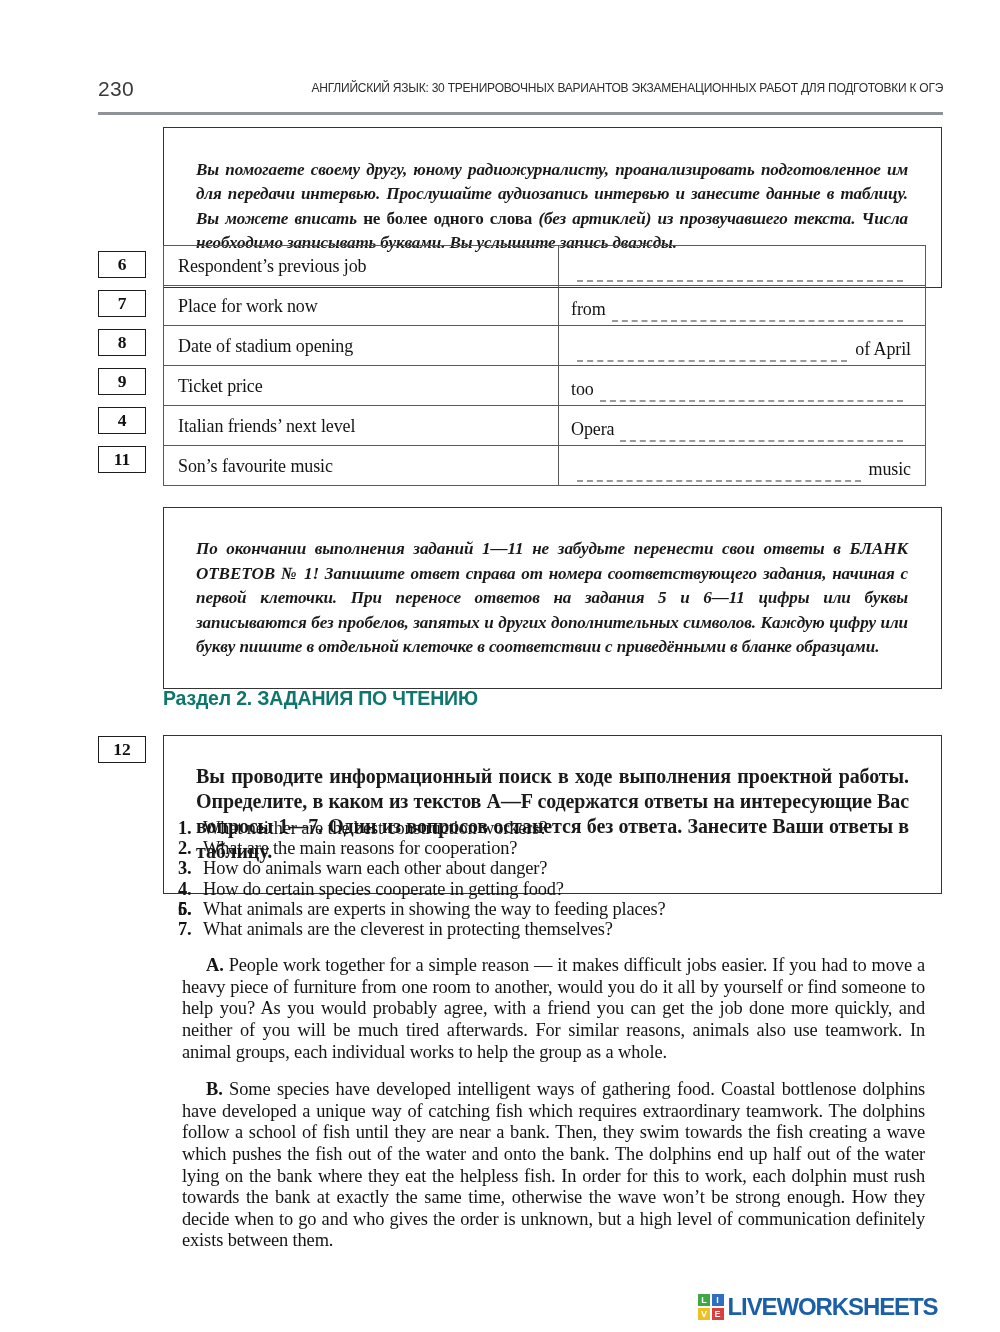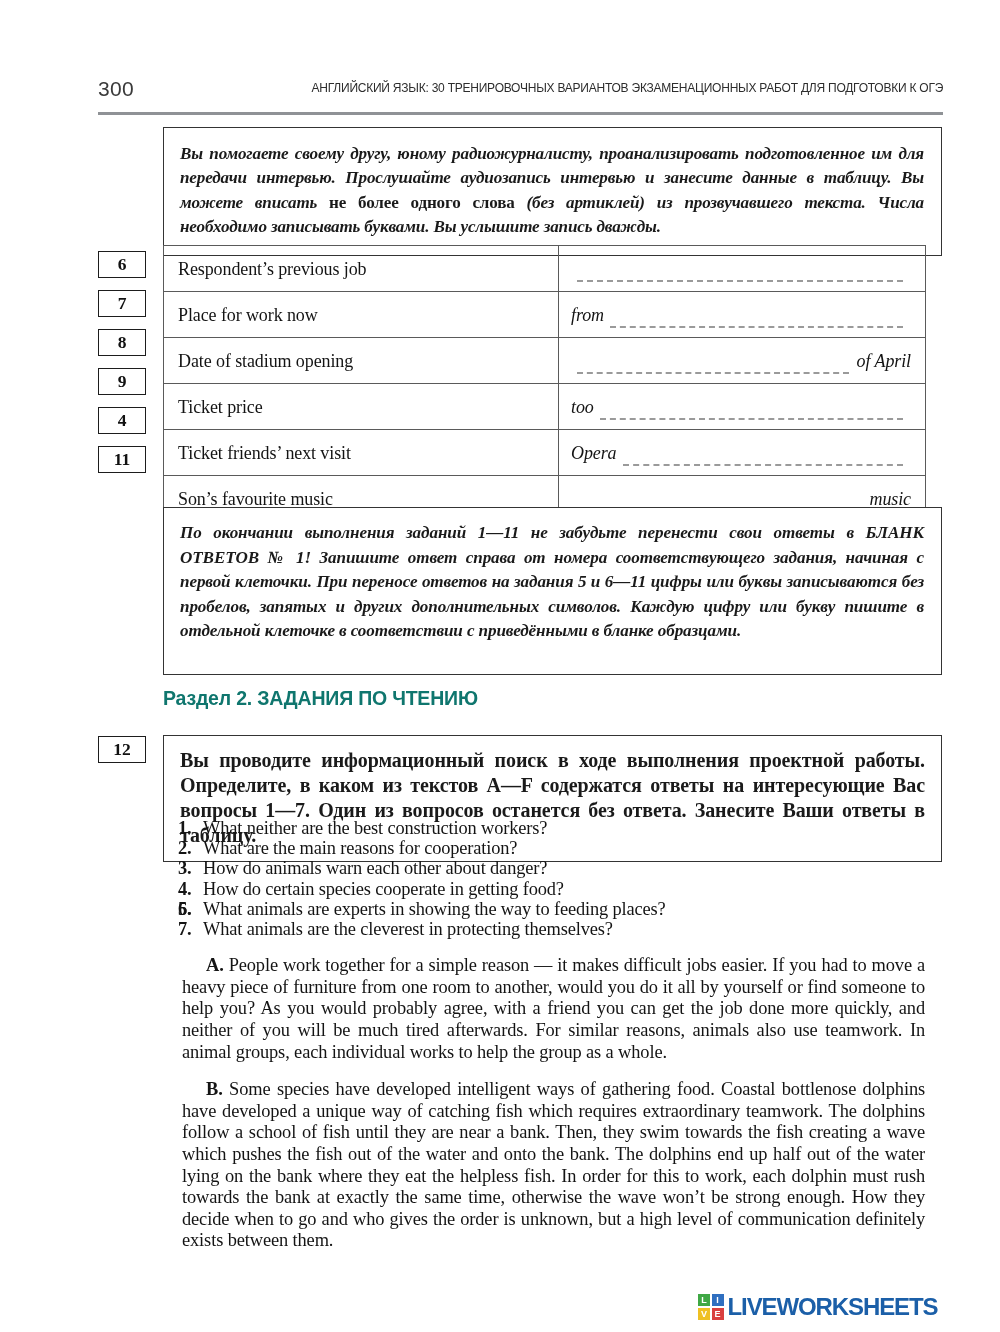--- a/index.html
+++ b/index.html
@@ -56,21 +56,21 @@
   }
 
   
   .instr-box {
     position: absolute;
     border: 1.5px solid #343434;
     box-sizing: border-box;
     background: #fff;
   }
   .instr-box p {
-    margin: 0;
+    margin: 16px;
     text-align: justify;
     text-justify: inter-word;
   }
 
   #instruction-audio {
     left: 163px;
     top: 127px;
     width: 779px;
     padding: 14px 17px 15px 16px;
   }
@@ -83,21 +83,21 @@
   }
   #instruction-audio .strong-ital {
     font-style: normal;
     font-weight: 700;
   }
 
   #instruction-blank {
     left: 163px;
     top: 507px;
     width: 779px;
-    padding: 13px 17px 30px 16px;
+    padding: 13px 17px 12px 16px;
   }
   #instruction-blank p {
     font-size: 17.1px;
     line-height: 24.6px;
     font-style: italic;
     font-weight: 700;
     letter-spacing: -0.1px;
   }
 
   #instruction-reading {
@@ -144,23 +144,22 @@
     height: 39px;
     padding: 0 0 0 14px;
     vertical-align: middle;
     font-size: 18px;
     line-height: 22px;
     letter-spacing: -0.1px;
     color: #141414;
   }
   #answer-table td.label-cell { width: 380px; }
   #answer-table td.answer-cell {
-    padding: 0 14px 6px 12px;
+    padding: 0 14px 0 12px;
     white-space: nowrap;
-    font-style: italic;
   }
   .ans-inner {
     display: flex;
     align-items: flex-end;
     width: 100%;
     height: 32px;
   }
   .ans-prefix { flex: 0 0 auto; padding-right: 6px; line-height: 25px; }
   .ans-suffix { flex: 0 0 auto; padding-left: 8px; line-height: 25px; }
   .ans-blank {
@@ -255,21 +254,21 @@
     font-size: 24px;
     letter-spacing: -1.1px;
     color: #1b5fa8;
     line-height: 30px;
   }
 </style>
 </head>
 <body>
 
 <div class="page-header">
-  <div class="page-number">300</div>
+  <div class="page-number">230</div>
   <div class="header-title">АНГЛИЙСКИЙ ЯЗЫК: 30 ТРЕНИРОВОЧНЫХ ВАРИАНТОВ ЭКЗАМЕНАЦИОННЫХ РАБОТ ДЛЯ ПОДГОТОВКИ К ОГЭ</div>
 </div>
 <div class="header-rule"></div>
 
 <div class="instr-box" id="instruction-audio">
   <p><span>Вы помогаете своему другу, юному радиожурналисту, проанализировать подготовленное им для передачи интервью. Прослушайте аудиозапись интервью и занесите данные в таблицу. Вы можете вписать </span><span class="strong-ital">не более одного слова</span><span> (без артиклей) из прозвучавшего текста. Числа необходимо записывать буквами. Вы услышите запись дважды.</span></p>
 </div>
 
 <div class="task-num" style="top:251px">6</div>
 <div class="task-num" style="top:290px">7</div>
@@ -314,21 +313,21 @@
       <td class="label-cell">Ticket price</td>
       <td class="answer-cell">
         <div class="ans-inner">
           <span class="ans-prefix">too</span>
           <span class="ans-blank"></span>
           <span class="ans-suffix"></span>
         </div>
       </td>
     </tr>
     <tr>
-      <td class="label-cell">Ticket friends’ next visit</td>
+      <td class="label-cell">Italian friends’ next level</td>
       <td class="answer-cell">
         <div class="ans-inner">
           <span class="ans-prefix">Opera</span>
           <span class="ans-blank"></span>
           <span class="ans-suffix"></span>
         </div>
       </td>
     </tr>
     <tr>
       <td class="label-cell">Son’s favourite music</td>

